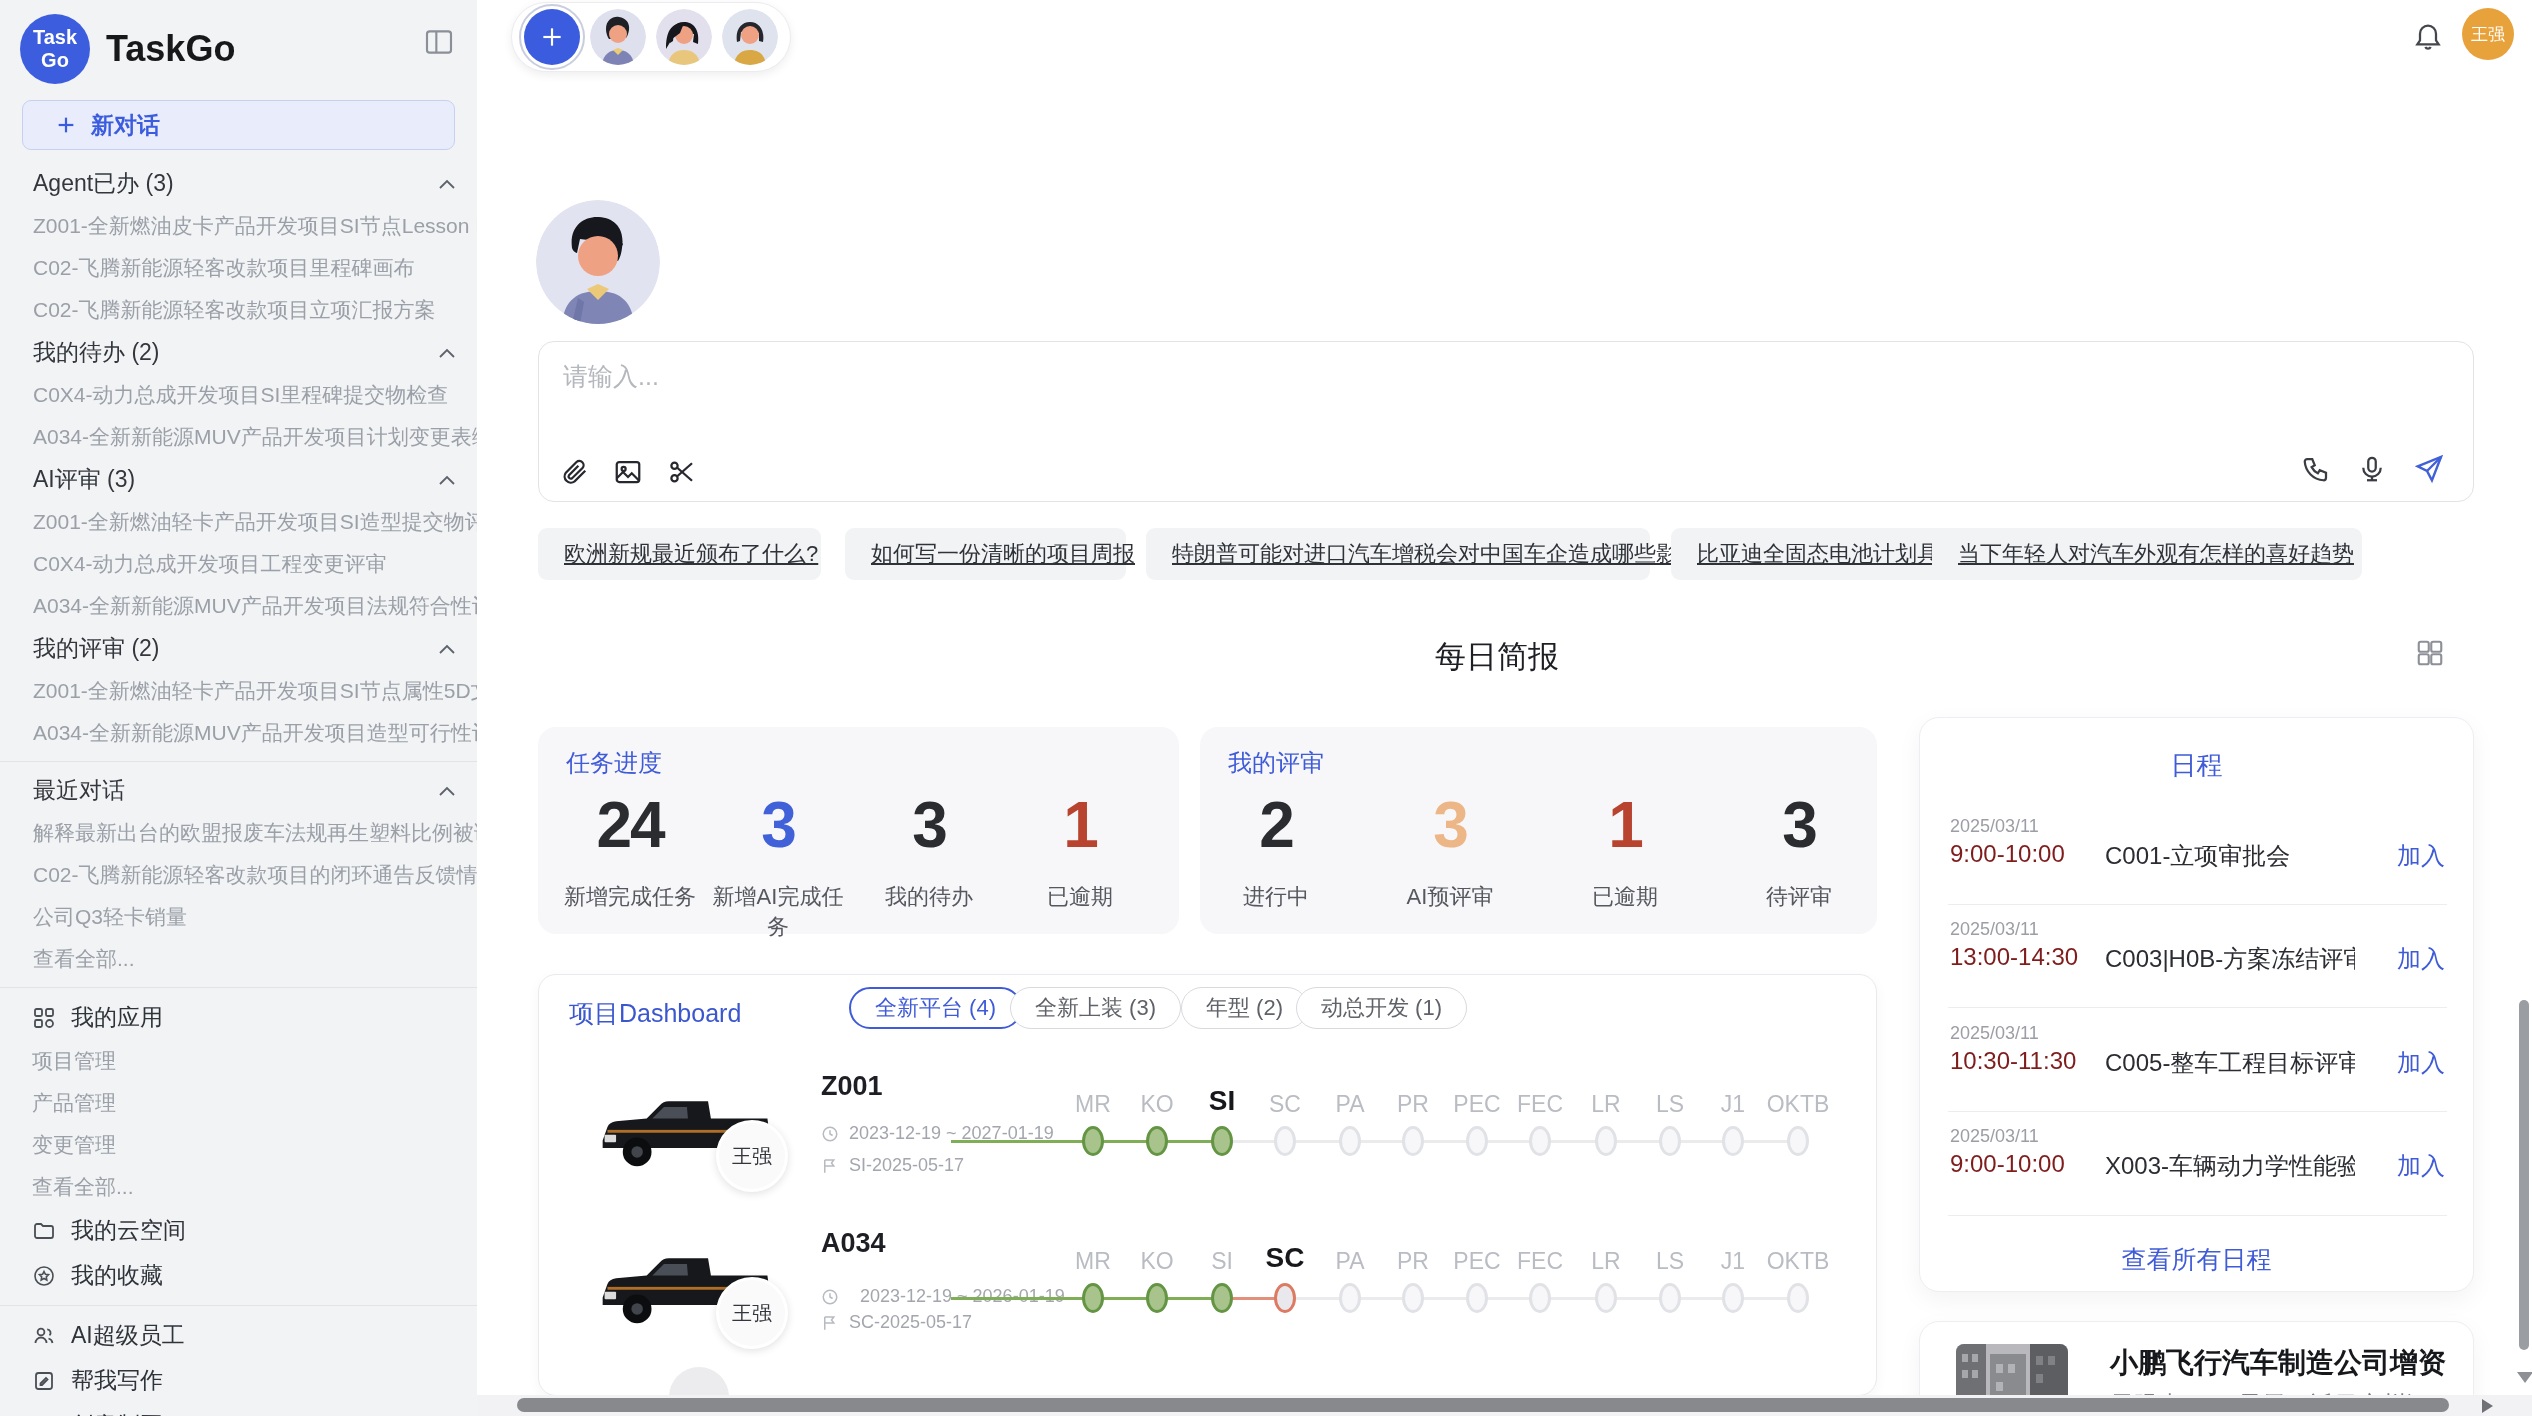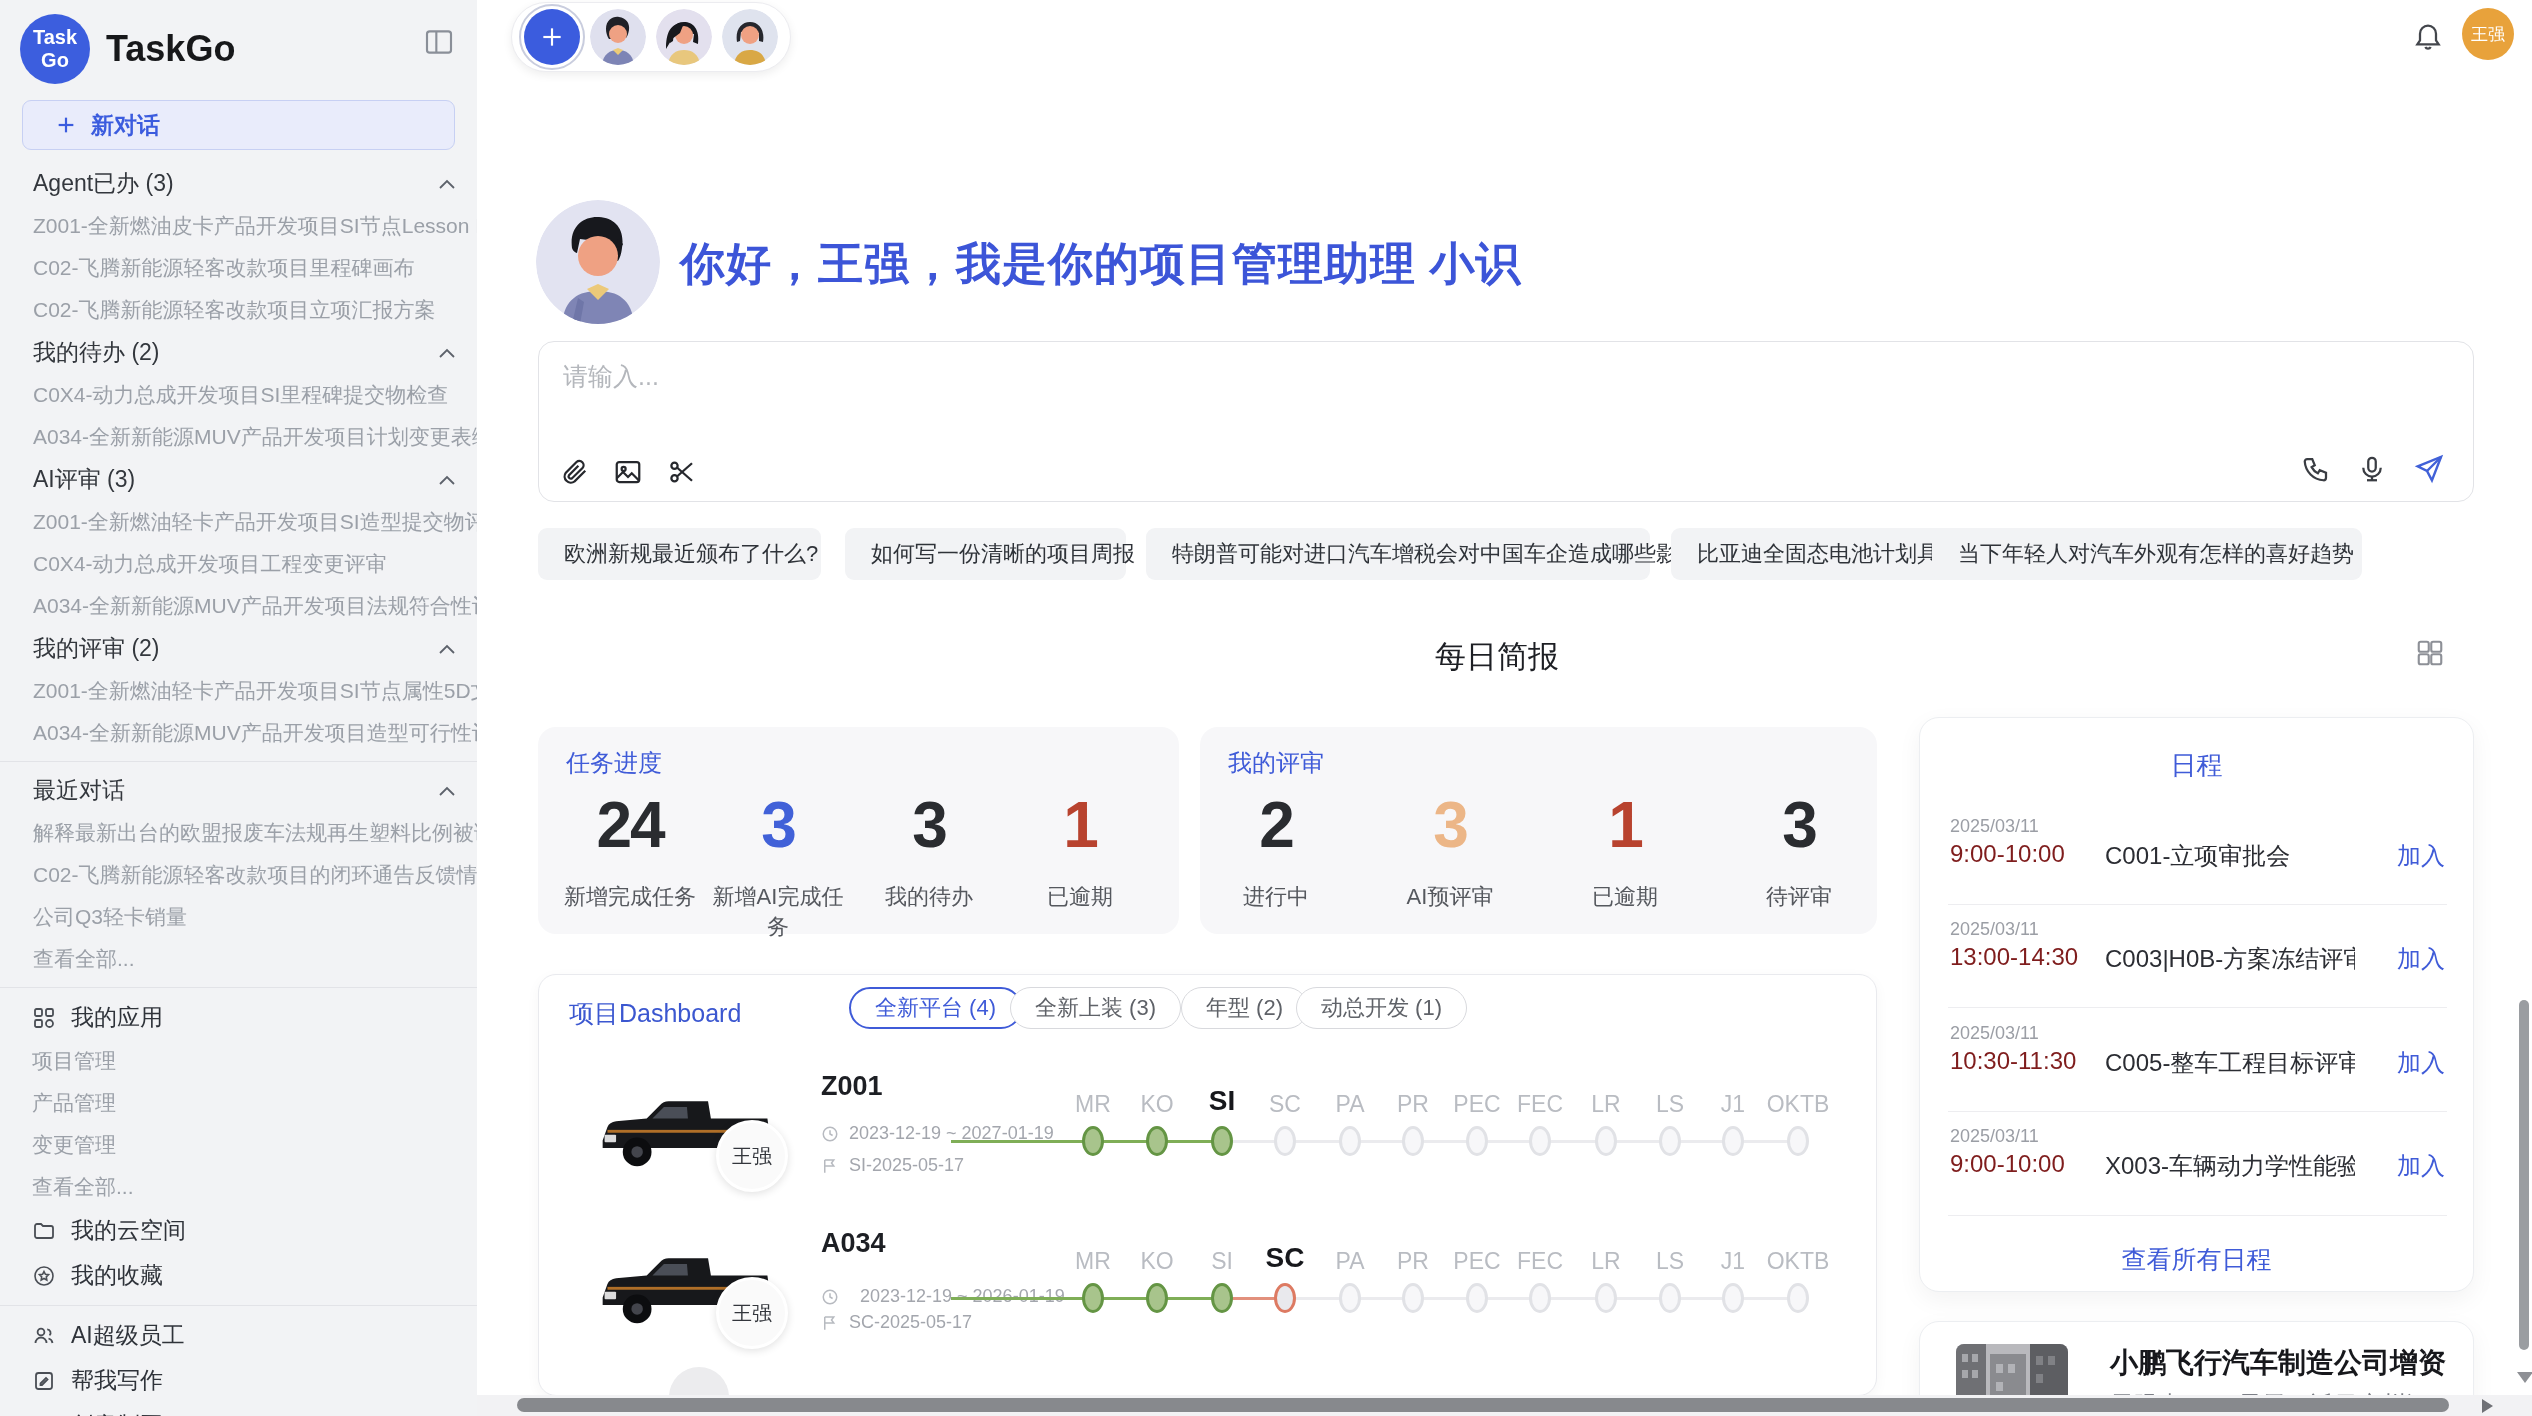--- a/index.html
+++ b/index.html
@@ -39,21 +39,21 @@
              box-sizing:border-box;background:#fff;}
   .input-box textarea{position:absolute;left:22px;top:16px;width:1700px;height:78px;border:none;outline:none;resize:none;
              font-family:"Liberation Sans",sans-serif;font-size:25px;color:#333;background:transparent;}
   .input-box textarea::placeholder{color:#b4b7bc;}
   .in-icons{position:absolute;left:20px;bottom:14px;display:flex;gap:24px;color:#26282d;}
   .in-icons .ibtn{cursor:pointer;display:flex;}
   .in-right{position:absolute;right:28px;bottom:16px;display:flex;gap:26px;align-items:center;color:#3a3d43;}
   .in-right .ibtn{cursor:pointer;display:flex;}
   
   .chip{position:absolute;top:528px;height:52px;background:#f2f3f5;border-radius:9px;display:flex;align-items:center;
-        padding:0 26px;font-size:22px;color:#2f3339;cursor:pointer;white-space:nowrap;box-sizing:border-box;}
+        padding:0 26px;font-size:22px;color:#2f3339;cursor:pointer;white-space:nowrap;box-sizing:border-box;text-decoration:underline;}
   
   .brief-title{position:absolute;left:477px;width:2040px;top:636px;text-align:center;font-size:31px;font-weight:normal;color:#1d1f24;}
   .brief-layout{position:absolute;left:2415px;top:638px;color:#8d9097;cursor:pointer;}
   .stat-card{position:absolute;top:727px;background:#f7f7f9;border-radius:18px;}
   .stat-card .sc-title{position:absolute;left:28px;top:20px;font-size:24px;color:#3f5bd8;}
   .stat-col{position:absolute;text-align:center;}
   .stat-num{font-size:64px;font-weight:bold;color:#2a2c30;line-height:70px;font-family:"Liberation Sans",sans-serif;letter-spacing:-2px;}
   .stat-num.blue{color:#4161d8;}.stat-num.red{color:#b8432f;}.stat-num.orange{color:#ecb687;}
   .stat-lbl{margin-top:22px;font-size:22px;color:#55585e;}
   
@@ -307,21 +307,20 @@
     <svg width="124" height="124" viewBox="0 0 124 124">
         <circle cx="62" cy="62" r="62" fill="#e2e3f1"></circle>
         <path d="M36 48c-3-22 12-32 27-31 16 1 26 12 23 31-1 9-4 13-4 13l-8-2 2-16-32-4-3 14s-4-1-5-5z" fill="#17181d"></path>
         <circle cx="62" cy="56" r="20" fill="#efa183"></circle>
         <path d="M80 46c3 2 6 1 7-2l-5-5z" fill="#17181d"></path>
         <path d="M26 124c2-25 17-33 36-33s34 8 36 33z" fill="#7f85b5"></path>
         <path d="M51 89l11 11 11-11-11-5z" fill="#ecc979"></path>
         <path d="M36 124l6-26 6 4-4 22z" fill="#6f76a8"></path>
       </svg>
   </div>
-  <div class="greet-text">你好，王强，我是你的项目管理助理 小识</div>
 
   <div class="input-box">
     <textarea placeholder="请输入..." style=""></textarea>
     <div class="in-icons">
       <span class="ibtn">
         <svg width="30" height="30" viewBox="0 0 24 24" fill="none" stroke="currentColor" stroke-width="1.8">
             <path d="M21 11l-8.5 8.5a5 5 0 01-7-7L14 4a3.4 3.4 0 014.8 4.8L10.5 17a1.8 1.8 0 01-2.5-2.5L15.5 7"></path>
           </svg>
       </span>
       <span class="ibtn">

